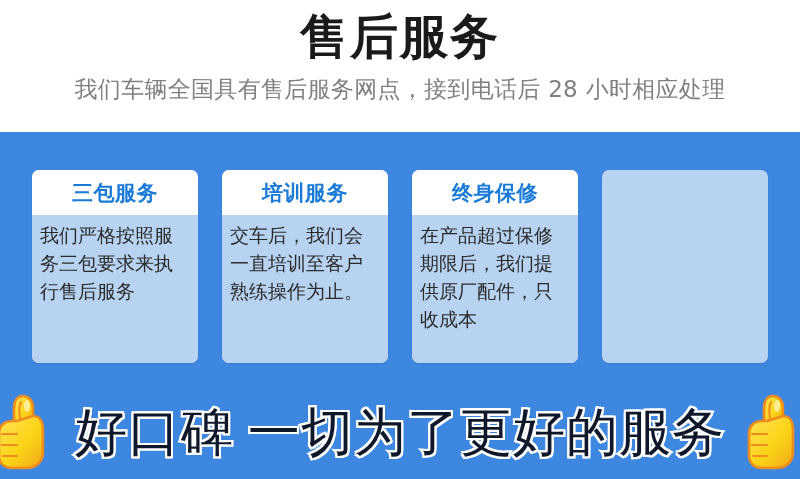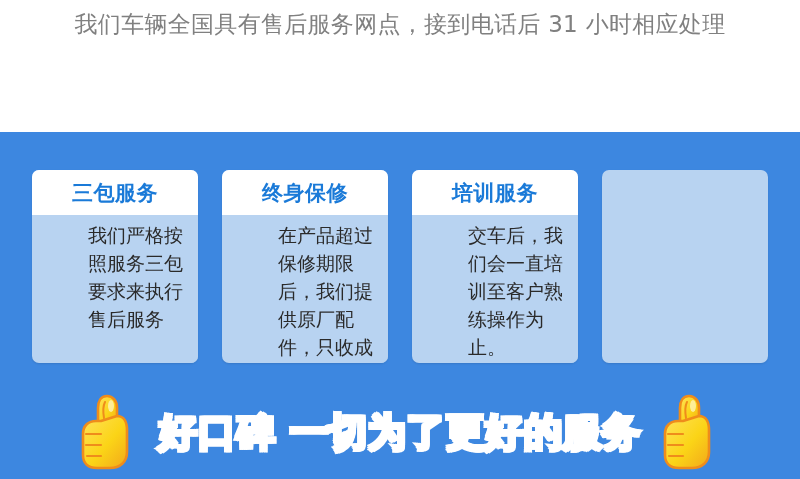--- a/index.html
+++ b/index.html
@@ -96,21 +96,20 @@
     font-weight: bold;
     color: #1a7ad8;
     letter-spacing: 0.5px;
     white-space: nowrap;
   }
   .card-body {
     flex: 1 1 auto;
     background: #b8d3f1;
     padding: 6px 8px 14px 8px;
     box-sizing: border-box;
-    margin-left: 48px;
   }
   .card-text {
     font-size: 19px;
     line-height: 28px;
     color: #2a2a2a;
     letter-spacing: 0px;
     word-break: break-all;
   }
 
   
@@ -125,75 +124,76 @@
     justify-content: center;
     gap: 18px;
   }
   .thumb {
     width: 64px;
     height: 84px;
     flex: 0 0 64px;
     display: block;
   }
   .footer-text {
-    font-size: 38px;
+    font-size: 52px;
     line-height: 50px;
-    font-weight: bold;
-    color: #ffffff;
+    font-weight: normal;
+    color: #0f172a;
     letter-spacing: 1px;
     white-space: nowrap;
     -webkit-text-stroke: 4px #ffffff;
     paint-order: stroke fill;
     text-shadow:
        2px 0 0 #ffffff, -2px 0 0 #ffffff,
        0 2px 0 #ffffff, 0 -2px 0 #ffffff,
        2px 2px 0 #ffffff, -2px -2px 0 #ffffff,
        2px -2px 0 #ffffff, -2px 2px 0 #ffffff;
   }
   .footer-text .gap-word {
     padding-left: 14px;
   }
 </style>
 </head>
 <body>
 
 <div id="page">
 
   <div class="header">
-    <div class="header-subtitle">我们车辆全国具有售后服务网点，接到电话后 31 小时相应处理</div>
+    <div class="header-title">售后服务</div>
+    <div class="header-subtitle">我们车辆全国具有售后服务网点，接到电话后 28 小时相应处理</div>
   </div>
 
   <div class="blue-band">
 
     <div class="cards-row">
 
       <div class="card">
         <div class="card-head">
           <div class="card-title">三包服务</div>
         </div>
         <div class="card-body">
           <div class="card-text">我们严格按照服务三包要求来执行售后服务</div>
         </div>
       </div>
 
       <div class="card">
         <div class="card-head">
+          <div class="card-title">培训服务</div>
+        </div>
+        <div class="card-body">
+          <div class="card-text">交车后，我们会一直培训至客户熟练操作为止。</div>
+        </div>
+      </div>
+
+      <div class="card">
+        <div class="card-head">
           <div class="card-title">终身保修</div>
         </div>
         <div class="card-body">
           <div class="card-text">在产品超过保修期限后，我们提供原厂配件，只收成本</div>
-        </div>
-      </div>
-
-      <div class="card">
-        <div class="card-head">
-          <div class="card-title">培训服务</div>
-        </div>
-        <div class="card-body">
-          <div class="card-text">交车后，我们会一直培训至客户熟练操作为止。</div>
         </div>
       </div>
 
       <div class="card">
       </div>
 
     </div>
 
     <div class="footer">
 

